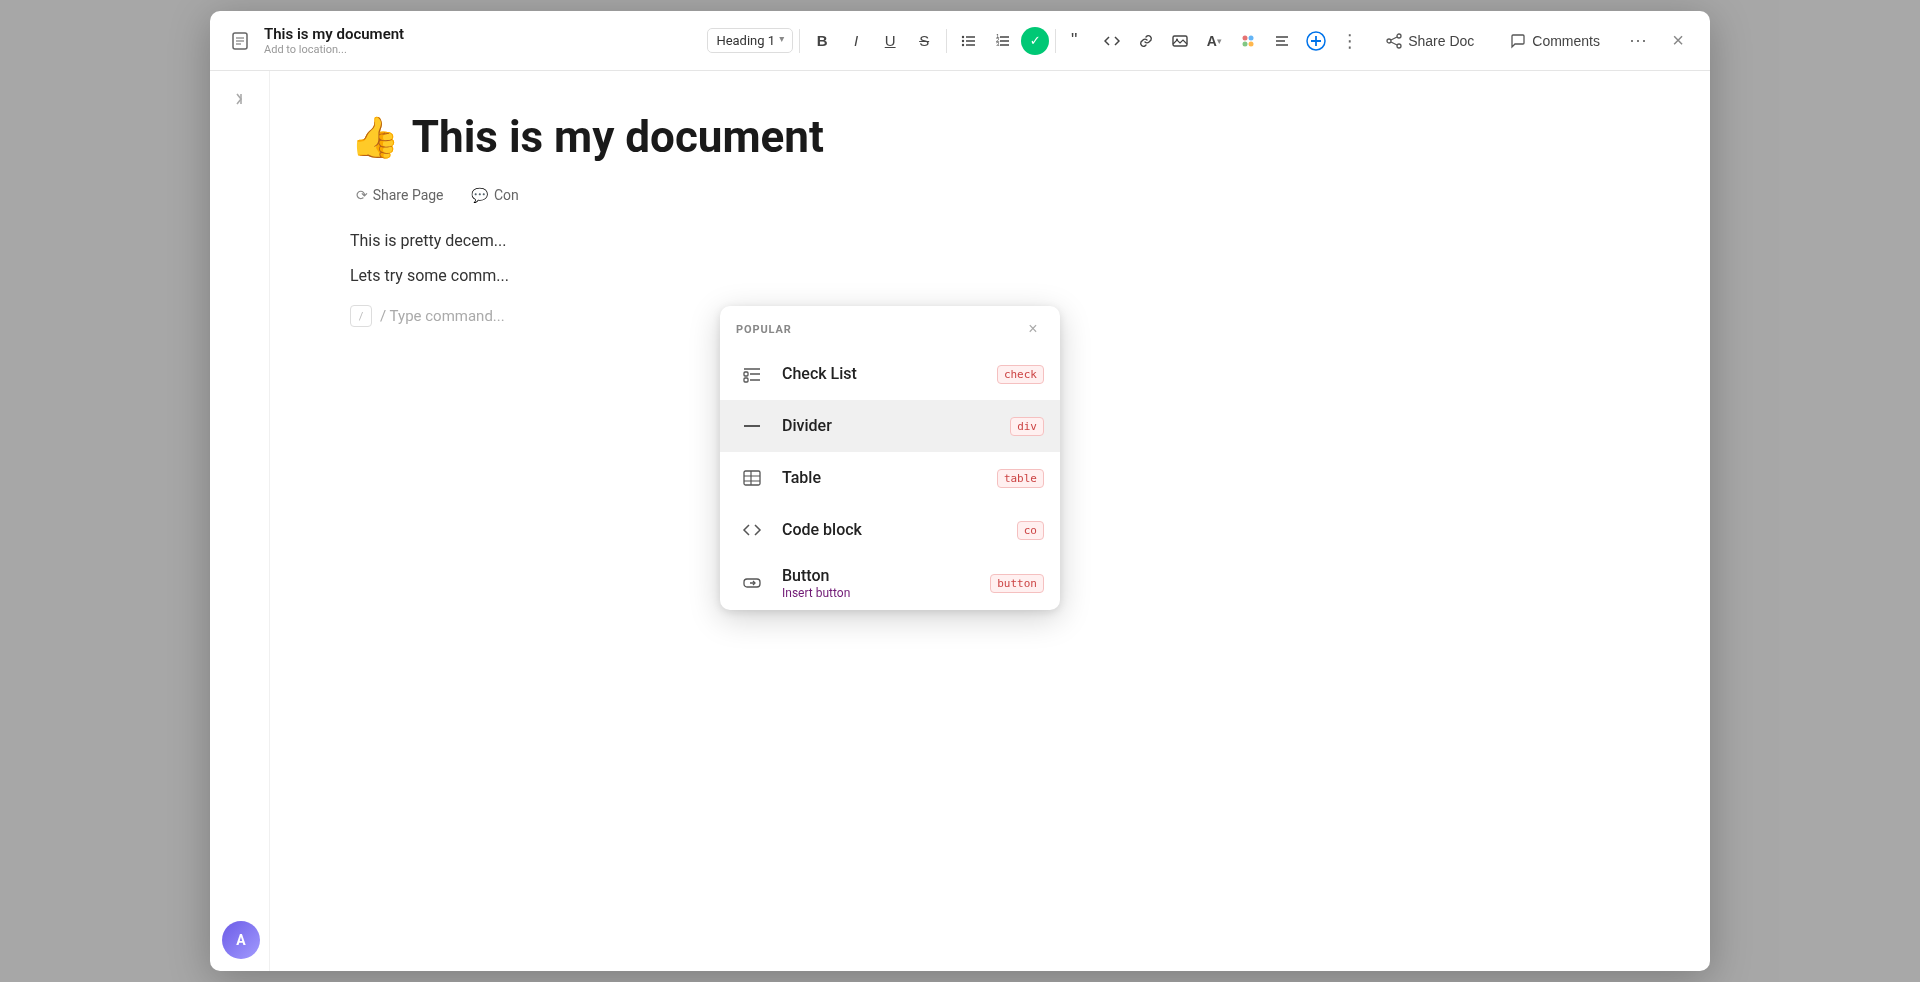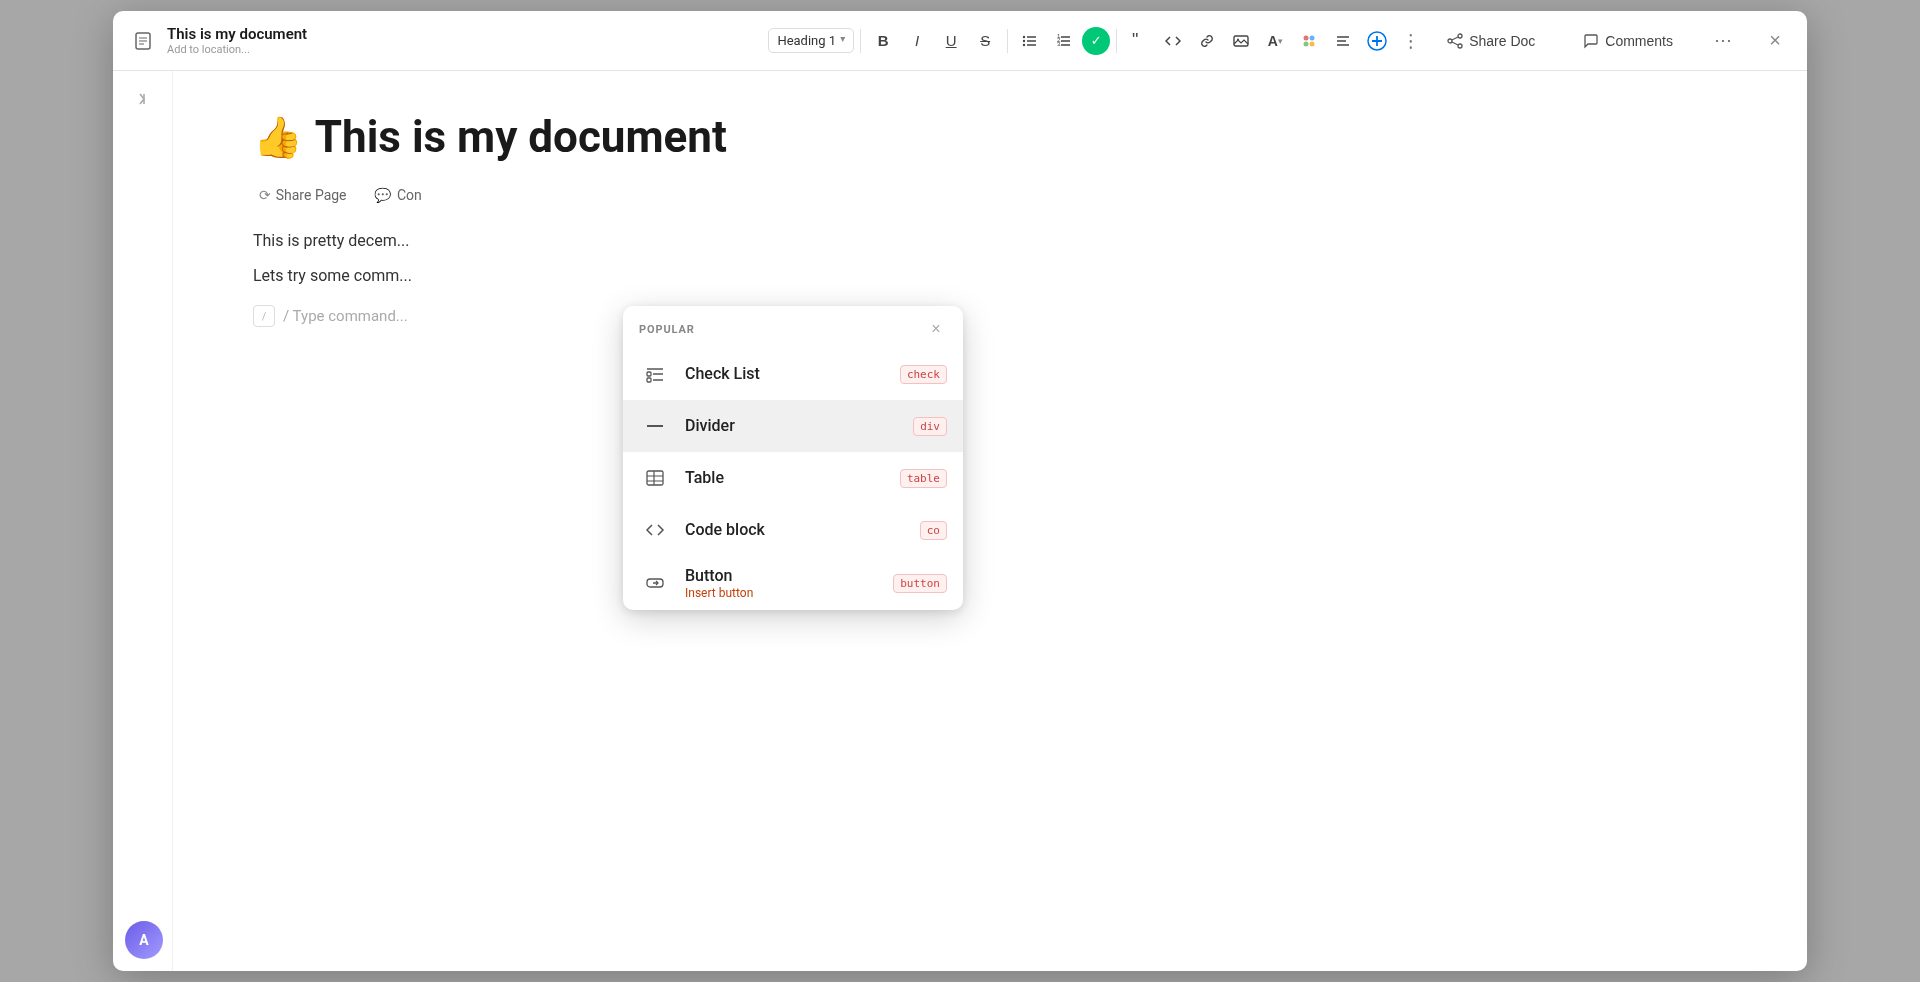--- a/index.html
+++ b/index.html
@@ -16,21 +16,21 @@
     .modal-overlay {
       width: 1920px;
       height: 982px;
       background: rgba(0,0,0,0.3);
       display: flex;
       align-items: center;
       justify-content: center;
       position: relative;
     }
     .doc-window {
-      width: 1694px;
+      width: 1500px;
       height: 960px;
       background: #ffffff;
       border-radius: 10px;
       display: flex;
       flex-direction: column;
       overflow: hidden;
       box-shadow: 0 8px 40px rgba(0,0,0,0.25);
       position: relative;
     }
     
@@ -121,21 +121,21 @@
       border-radius: 50%;
       display: flex;
       align-items: center;
       justify-content: center;
       color: white;
       font-size: 13px;
       cursor: pointer;
     }
     .toolbar-right {
       display: flex;
-      gap: 20px;
+      gap: 8px;
     }
     .share-doc-btn {
       display: flex;
       align-items: center;
       gap: 6px;
       padding: 6px 14px;
       border: none;
       border-radius: 6px;
       background: transparent;
       color: #444;
@@ -327,21 +327,21 @@
       flex: 1;
     }
     .popup-item-label {
       font-size: 16px;
       font-weight: 500;
       color: #222;
       line-height: 1.2;
     }
     .popup-item-sublabel {
       font-size: 12px;
-      color: #c2410c;
+      color: #701a75;
       margin-top: 1px;
     }
     .popup-item-shortcut {
       font-size: 11px;
       color: #cc4444;
       background: #fff0f0;
       border: 1px solid #f5c0c0;
       border-radius: 4px;
       padding: 2px 6px;
       font-family: monospace;

